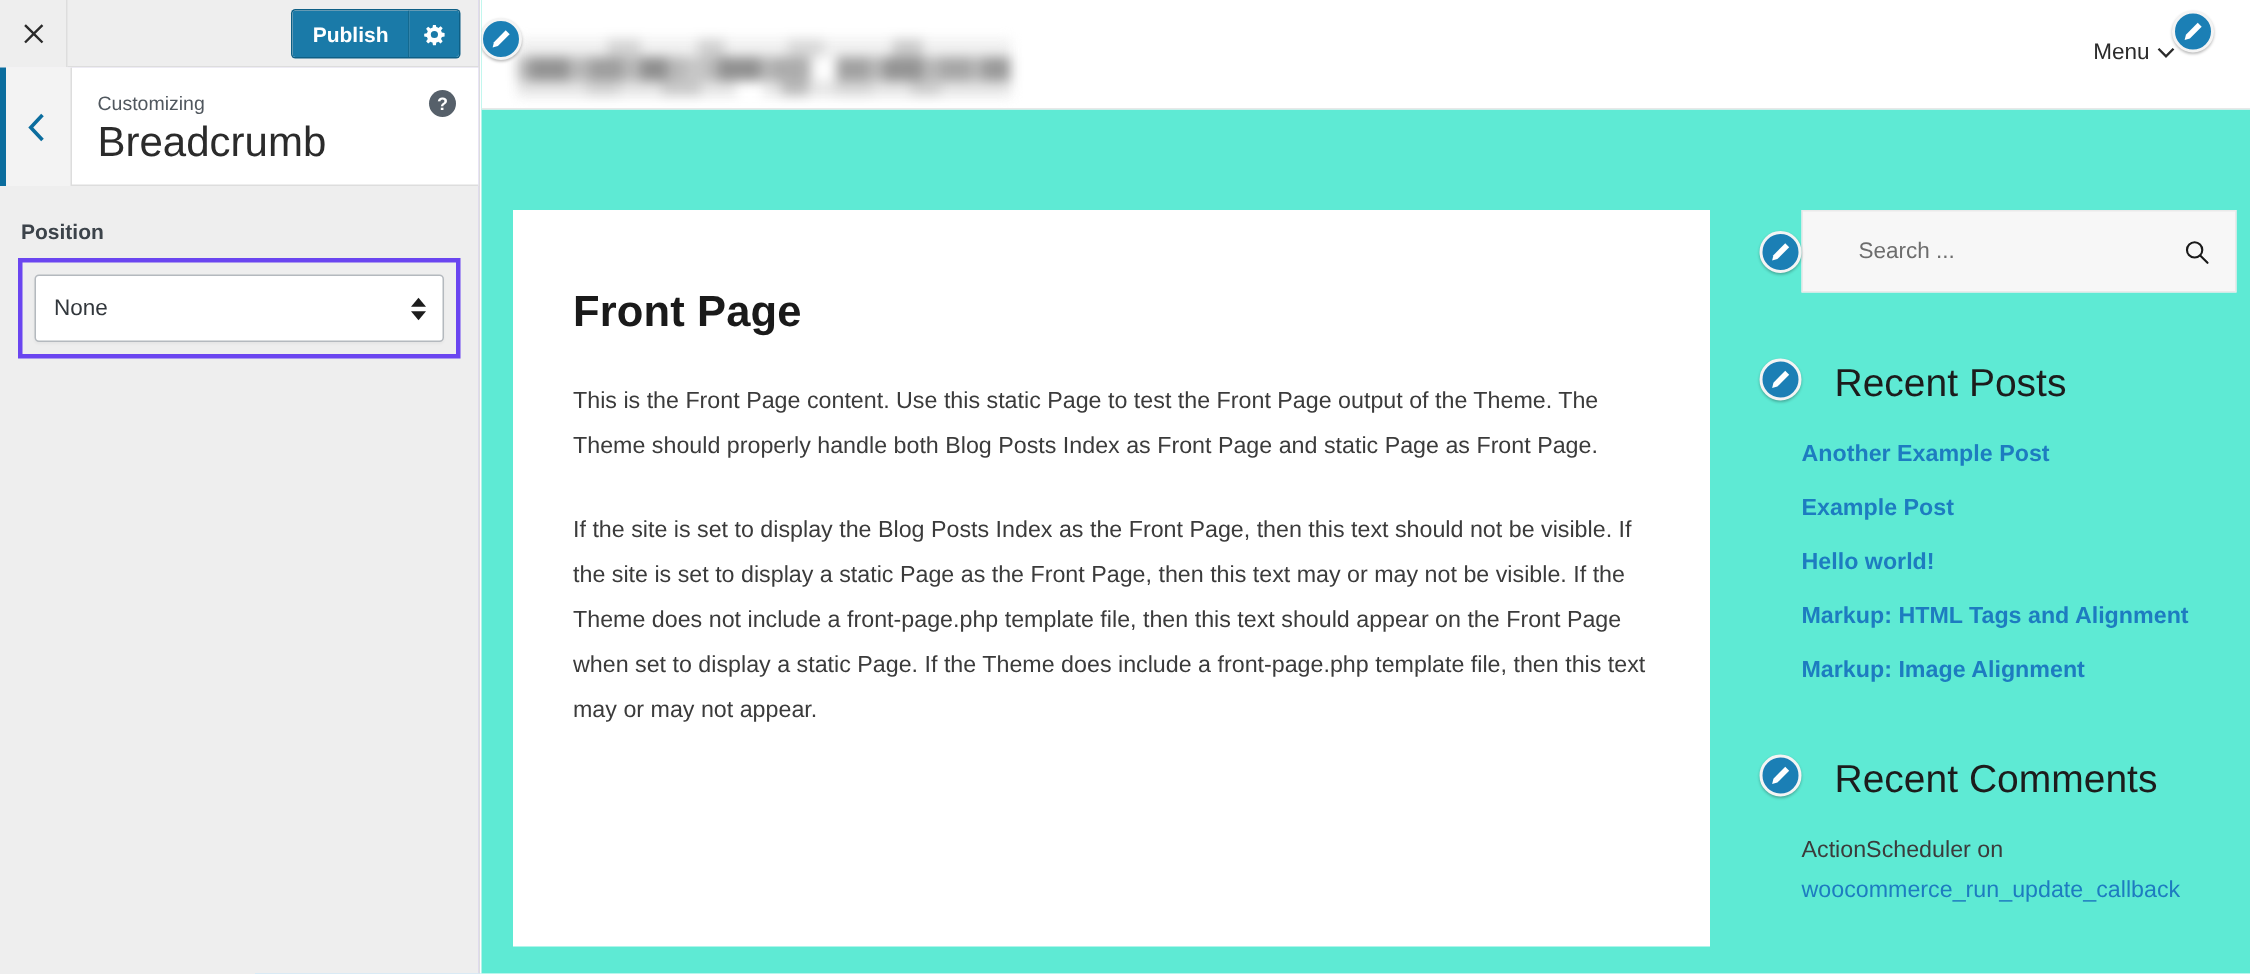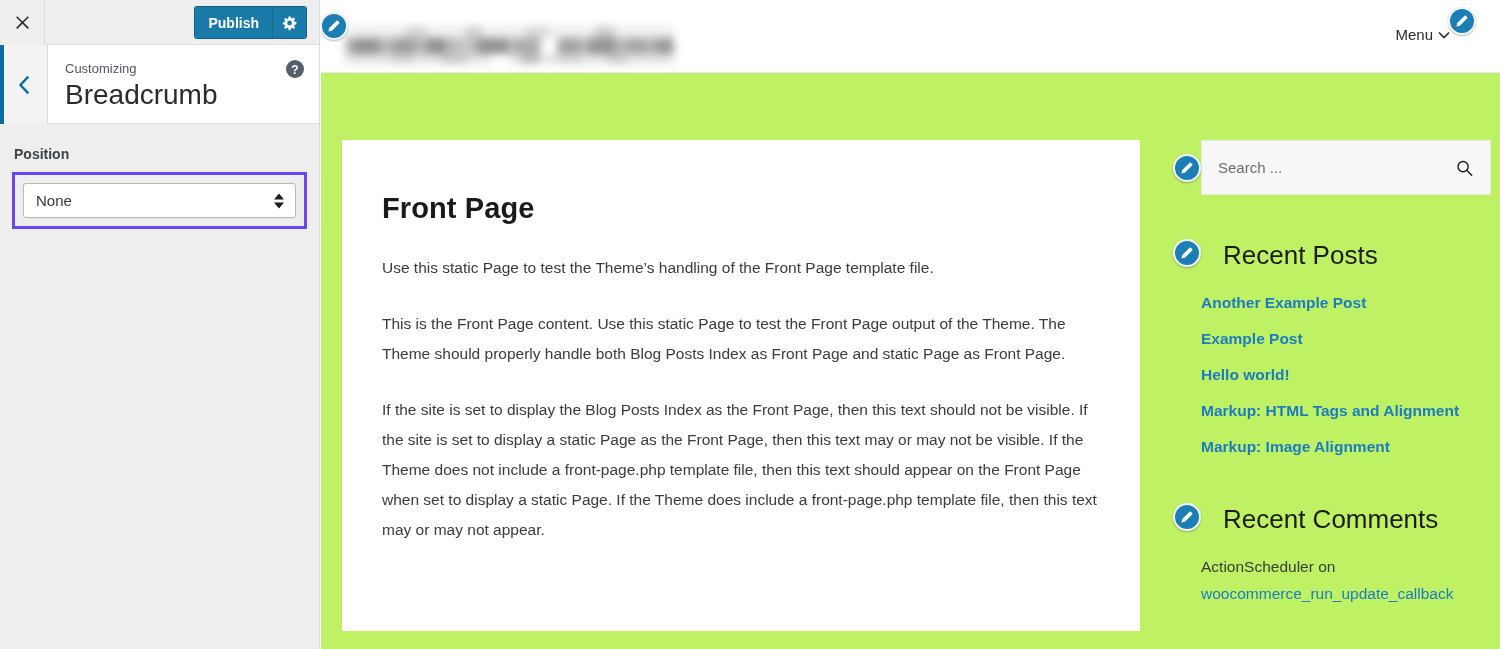--- a/index.html
+++ b/index.html
@@ -113,21 +113,21 @@
     color: #3c434a;
     margin: 0 0 10px 2px;
   }
   .cz-select-focus {
     border: 3px solid #6a45f0;
     padding: 8px;
     background: #eeeeee;
   }
   .cz-select {
     position: relative;
-    height: 35px;
+    height: 45px;
     background: #ffffff;
     border: 1px solid #b4b9be;
     border-radius: 3px;
     display: flex; align-items: center;
     padding: 0 12px;
     cursor: pointer;
     box-shadow: 0 1px 2px rgba(0,0,0,0.04);
   }
   .cz-select-value { font-size: 15px; color: #32373c; }
   .cz-select-arrows {
@@ -141,21 +141,21 @@
     border-left: 5px solid transparent;
     border-right: 5px solid transparent;
   }
   .cz-select-arrows .up { border-bottom: 6px solid #1d1d1d; }
   .cz-select-arrows .dn { border-top: 6px solid #1d1d1d; }
 
   
   #preview {
     position: absolute; left: 321px; top: 0;
     width: 1179px; height: 649px;
-    background: #bef264;
+    background: #5eead4;
     overflow: hidden;
   }
   .pv-header {
     position: relative;
     height: 73px;
     background: #ffffff;
     border-bottom: 1px solid #e8e8e8;
   }
   .logo-blur {
     position: absolute;
@@ -219,21 +219,21 @@
   }
   .wg-search {
     position: relative;
     height: 55px;
     background: #f7f7f7;
     border: 1px solid #eaeaea;
     display: flex; align-items: center;
     padding: 0 16px;
     cursor: text;
   }
-  .wg-search-ph { font-size: 15px; color: #6d6d6d; }
+  .wg-search-ph { font-size: 15px; color: #6d6d6d; margin-left: 21px; }
   .wg-search-icon {
     position: absolute; right: 17px; top: 50%;
     transform: translateY(-50%);
     width: 17px; height: 17px;
     cursor: pointer;
   }
   .wg-title {
     font-size: 26px;
     font-weight: normal;
     color: #1c1c1c;
@@ -356,21 +356,20 @@
       <div class="edit-pencil" style="right:24px; top:7px;">
         <svg viewBox="0 0 16 16">
           <path fill="#ffffff" d="M11.6 1.4 L14.6 4.4 L5.6 13.4 L1.6 14.4 L2.6 10.4 Z"></path>
         </svg>
       </div>
     </div>
 
     <div class="pv-card">
       <div class="pv-card-inner">
         <h1 class="pv-h1">Front Page</h1>
-        <p class="pv-p">Use this static Page to test the Theme’s handling of the Front Page template file.</p>
         <p class="pv-p">This is the Front Page content. Use this static Page to test the Front Page output of the Theme. The Theme should properly handle both Blog Posts Index as Front Page and static Page as Front Page.</p>
         <p class="pv-p">If the site is set to display the Blog Posts Index as the Front Page, then this text should not be visible. If the site is set to display a static Page as the Front Page, then this text may or may not be visible. If the Theme does not include a front-page.php template file, then this text should appear on the Front Page when set to display a static Page. If the Theme does include a front-page.php template file, then this text may or may not appear.</p>
       </div>
     </div>
 
     <div class="pv-sidebar">
 
       <div style="position:relative;">
         <div class="edit-pencil" style="left:-28px; top:14px;">
           <svg viewBox="0 0 16 16">

